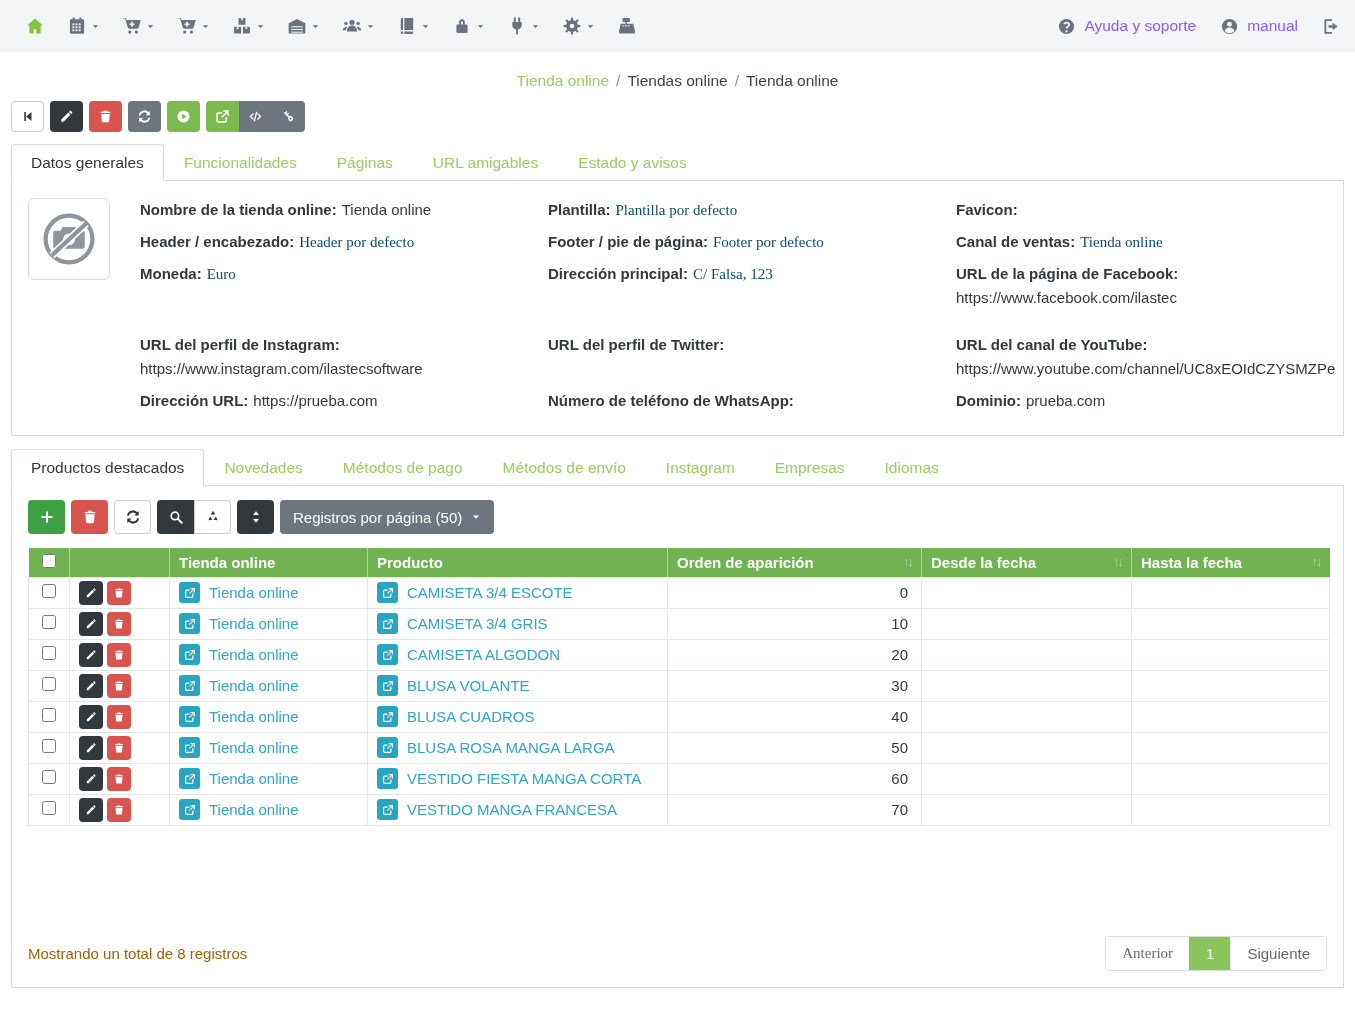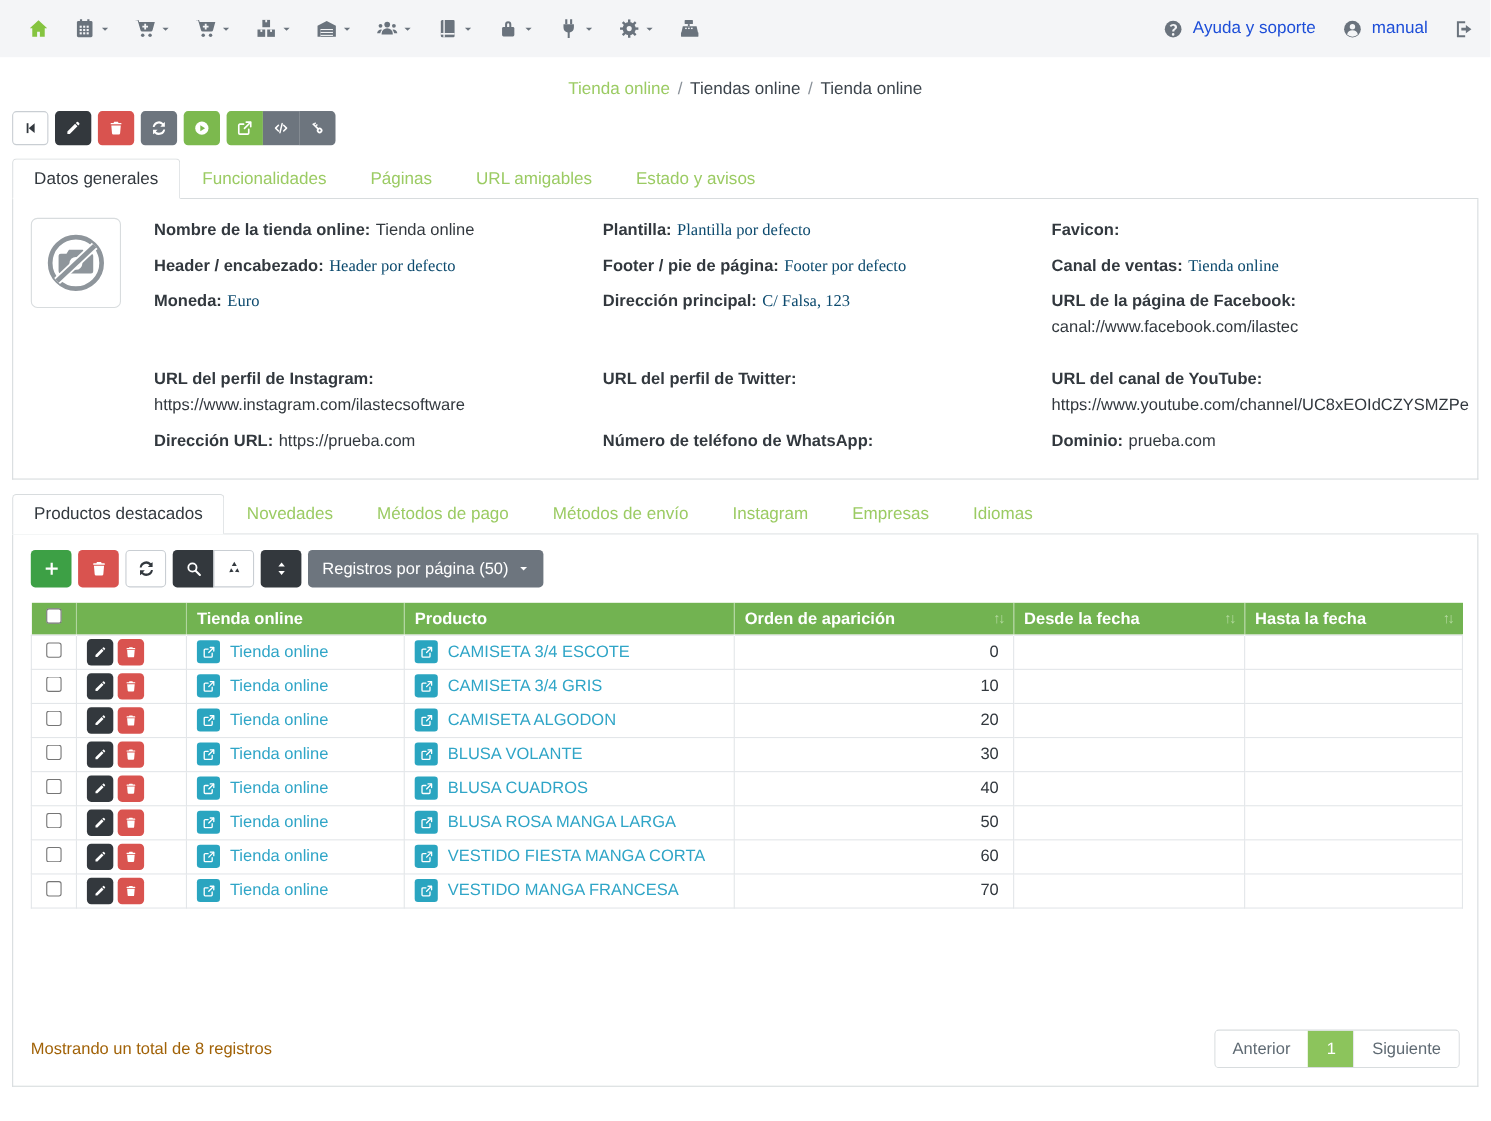--- a/index.html
+++ b/index.html
@@ -15,21 +15,21 @@
   .ncaret{ width:9px; height:9px; fill:currentColor; margin-left:4px; }
   .mic { width:12px; height:12px; fill:currentColor; }
   .cic { width:12px; height:12px; fill:currentColor; }
 
   
   .navbar { height:52px; background:#f4f5f7; display:flex; align-items:center; padding:0 14px; }
   .nav-left { display:flex; align-items:center; }
   .nav-item { display:flex; align-items:center; padding:0 11px; color:#6a737d; cursor:pointer; height:52px; }
   .nav-item.active { color:#85c440; }
   .nav-right { margin-left:auto; display:flex; align-items:center; gap:24px; }
-  .nav-link { display:flex; align-items:center; gap:8px; color:#1d4ed8; cursor:pointer; font-size:15.5px; }
+  .nav-link { display:flex; align-items:center; gap:8px; color:#8b5cf6; cursor:pointer; font-size:15.5px; }
   .nav-link .nico { width:19px; height:19px; color:#6a737d; }
 
   
   .breadcrumb { margin:20px 11px 11px; font-size:15.5px;text-align:center; }
   .bc-item { color:#3c444c; cursor:pointer; }
   .bc-item.first { color:#9bcb63; }
   .bc-sep { color:#8a9199; margin:0 7px; }
 
   
   .actions { margin:0 11px 12px; display:flex; gap:6px; align-items:center; }
@@ -100,21 +100,21 @@
              vertical-align:middle; cursor:pointer; }
   .cl-link { color:#2fa5c7; cursor:pointer; vertical-align:middle; }
   td.c-order { text-align:right; padding-right:13px; }
 
   
   .panel-footer { display:flex; justify-content:space-between; align-items:center; padding:6px 16px 16px; }
   .total-label { color:#a16207; }
   .pagination { display:inline-flex; border:1px solid #d8dcde; border-radius:4px; overflow:hidden; }
   .pg { padding:8px 16px; font-size:15px; color:#5f6a73; background:#fff; cursor:pointer;
         border-left:1px solid #e4e7ea; }
-  .pg:first-child { border-left:none; }
+  .pg:first-child { border-left:none;font-family:Liberation Serif, serif; }
   .pg.active { background:#8cc45c; color:#fff; border-left-color:#8cc45c; }
 </style>
 </head>
 <body>
 
 <svg width="0" height="0" style="position:absolute">
   <defs>
     <symbol id="i-home" viewBox="0 0 24 24">
         <path d="M12 3 2.5 11.5h2.7V21h5.3v-5.5h3V21h5.3v-9.5h2.7Z"></path>
       </symbol>
@@ -471,21 +471,21 @@
         <div class="field"><span class="flabel">Moneda:</span><span class="fvalue link">Euro</span></div>
       </div>
     <div class="dcol">
         <div class="field"><span class="flabel">Plantilla:</span><span class="fvalue link">Plantilla por defecto</span></div>
         <div class="field"><span class="flabel">Footer / pie de página:</span><span class="fvalue link">Footer por defecto</span></div>
         <div class="field"><span class="flabel">Dirección principal:</span><span class="fvalue link">C/ Falsa, 123</span></div>
       </div>
     <div class="dcol">
         <div class="field"><span class="flabel">Favicon:</span><span class="fvalue"></span></div>
         <div class="field"><span class="flabel">Canal de ventas:</span><span class="fvalue link">Tienda online</span></div>
-        <div class="field block"><span class="flabel">URL de la página de Facebook:</span><span class="fvalue">canal://www.facebook.com/ilastec</span></div>
+        <div class="field block"><span class="flabel">URL de la página de Facebook:</span><span class="fvalue">https://www.facebook.com/ilastec</span></div>
       </div>
     <div class="dcol row2" style="grid-column:2">
         <div class="field block"><span class="flabel">URL del perfil de Instagram:</span><span class="fvalue">https://www.instagram.com/ilastecsoftware</span></div>
         <div class="field"><span class="flabel">Dirección URL:</span><span class="fvalue">https://prueba.com</span></div>
       </div>
     <div class="dcol row2" style="grid-column:3">
         <div class="field block"><span class="flabel">URL del perfil de Twitter:</span><span class="fvalue"></span></div>
         <div class="field"><span class="flabel">Número de teléfono de WhatsApp:</span><span class="fvalue"></span></div>
       </div>
     <div class="dcol row2" style="grid-column:4">

